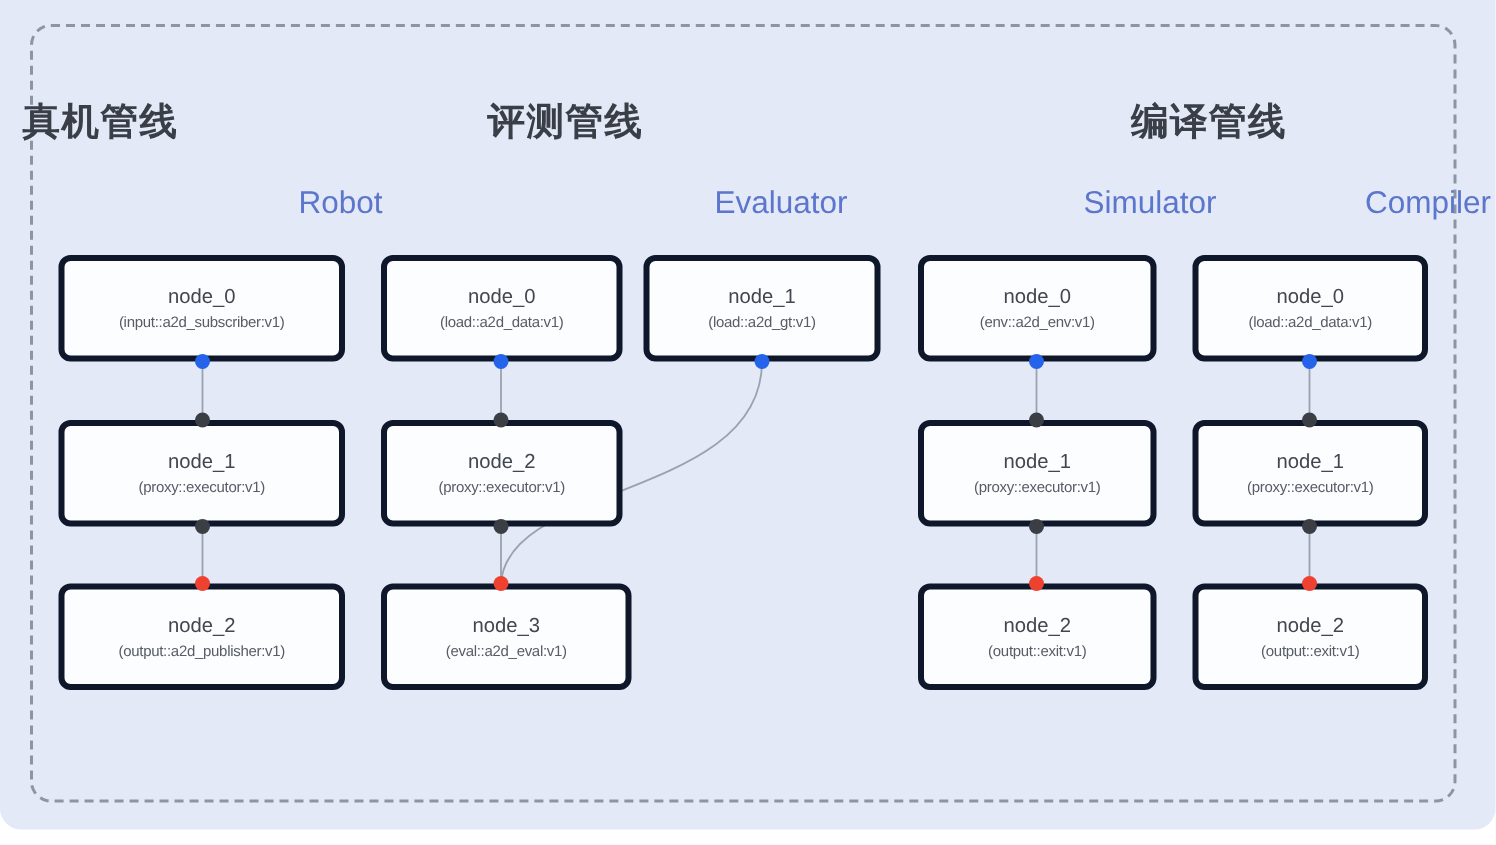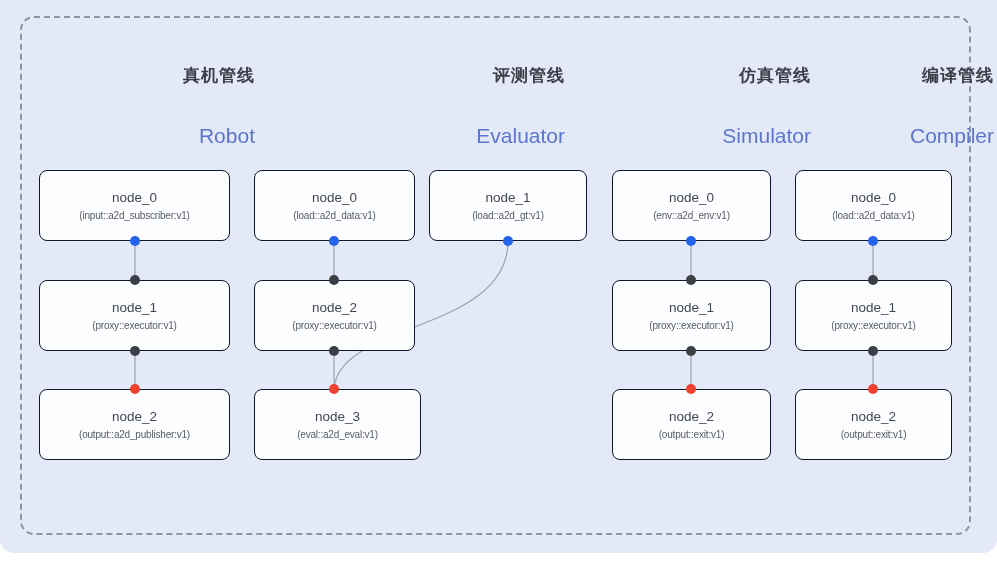--- a/index.html
+++ b/index.html
@@ -15,33 +15,33 @@
   .frame {
     position: absolute; left: 20px; top: 16px; width: 951px; height: 519px;
     border: 2px dashed #8d95a3; border-radius: 14px;
   }
   svg.layer { position: absolute; left: 0; top: 0; pointer-events: none; }
   #edge-layer { z-index: 1; }
   #dot-layer  { z-index: 3; }
 
   .hdr-zh {
     position: absolute; top: 64px; width: 240px; margin-left: -120px;
-    text-align: right; font-size: 17px; font-weight: 700; color: #3a3e47;
+    text-align: left; font-size: 25px; font-weight: 700; color: #3a3e47;
     letter-spacing: 1px; z-index: 2;
   }
   .hdr-en {
     position: absolute; top: 124px; width: 240px; margin-left: -120px;
     text-align: right; font-size: 21px; font-weight: 400; color: #5b76cc;
     z-index: 2;
   }
   .h-c1 { left: 135px; } .h-c2 { left: 445px; } .h-c3 { left: 691px; } .h-c4 { left: 874px; }
 
   .node-box {
     position: absolute; height: 71px; z-index: 2;
-    background: #fcfdff; border: 1px solid #0f172a; border-radius: 8px;
+    background: #fcfdff; border: 4px solid #0f172a; border-radius: 8px;
     display: flex; flex-direction: column; align-items: center; justify-content: center;
     gap: 5px;
   }
   .node-title    { font-size: 13.5px; color: #42474f; }
   .node-subtitle { font-size: 10px; color: #575c65; letter-spacing: -0.2px; }
 
   .b-r1c1  { left: 39px;  top: 170px; width: 191px; }
   .b-r2c1  { left: 39px;  top: 280px; width: 191px; }
   .b-r3c1  { left: 39px;  top: 389px; width: 191px; }
   .b-r1c2a { left: 254px; top: 170px; width: 161px; }
@@ -68,21 +68,20 @@
     <path d="M334,351 L334,389" fill="none" stroke-width="1.2" stroke="#9aa2b0"></path>
     <path d="M508,241 C508,332 338,322 334,389" fill="none" stroke-width="1.2" stroke="#9aa2b0"></path>
     <path d="M691,241 L691,280" fill="none" stroke-width="1.2" stroke="#9aa2b0"></path>
     <path d="M691,351 L691,389" fill="none" stroke-width="1.2" stroke="#9aa2b0"></path>
     <path d="M873,241 L873,280" fill="none" stroke-width="1.2" stroke="#9aa2b0"></path>
     <path d="M873,351 L873,389" fill="none" stroke-width="1.2" stroke="#9aa2b0"></path>
   </svg>
 
   <div class="hdr-zh h-c1">真机管线</div>
   <div class="hdr-zh h-c2">评测管线</div>
-  <div class="hdr-zh h-c3">仿真管线</div>
   <div class="hdr-zh h-c4">编译管线</div>
 
   <div class="hdr-en h-c1">Robot</div>
   <div class="hdr-en h-c3">Simulator</div>
   <div class="hdr-en h-c2">Evaluator</div>
   <div class="hdr-en h-c4">Compiler</div>
 
   <div class="node-box b-r1c1">
     <span class="node-title">node_0</span>
     <span class="node-subtitle">(input::a2d_subscriber:v1)</span>

